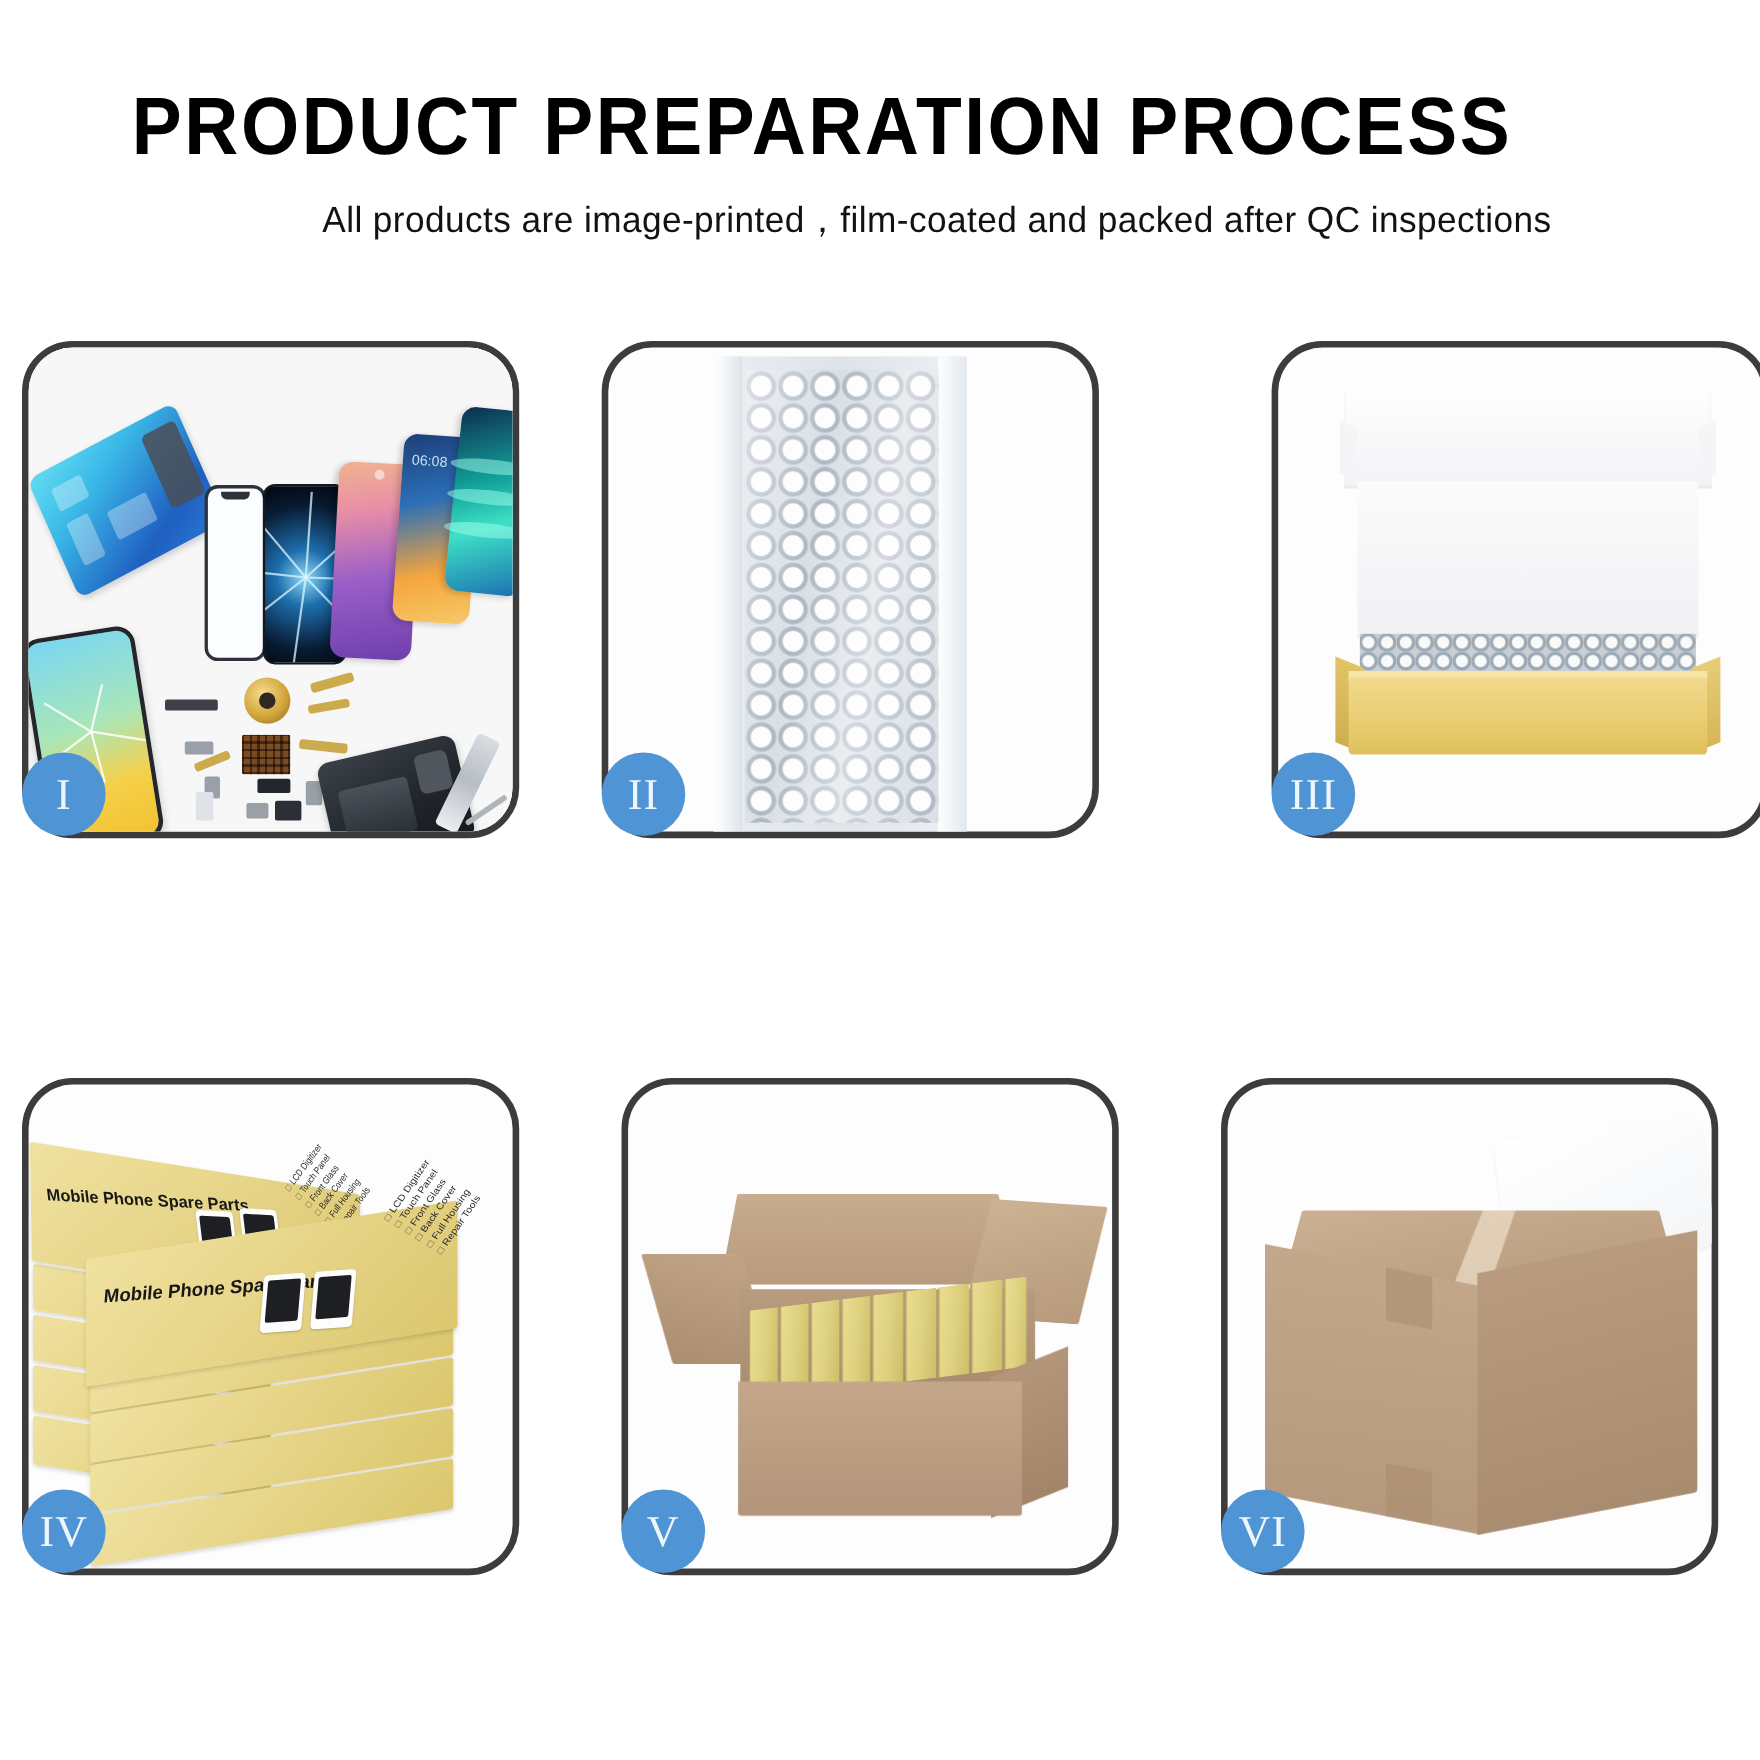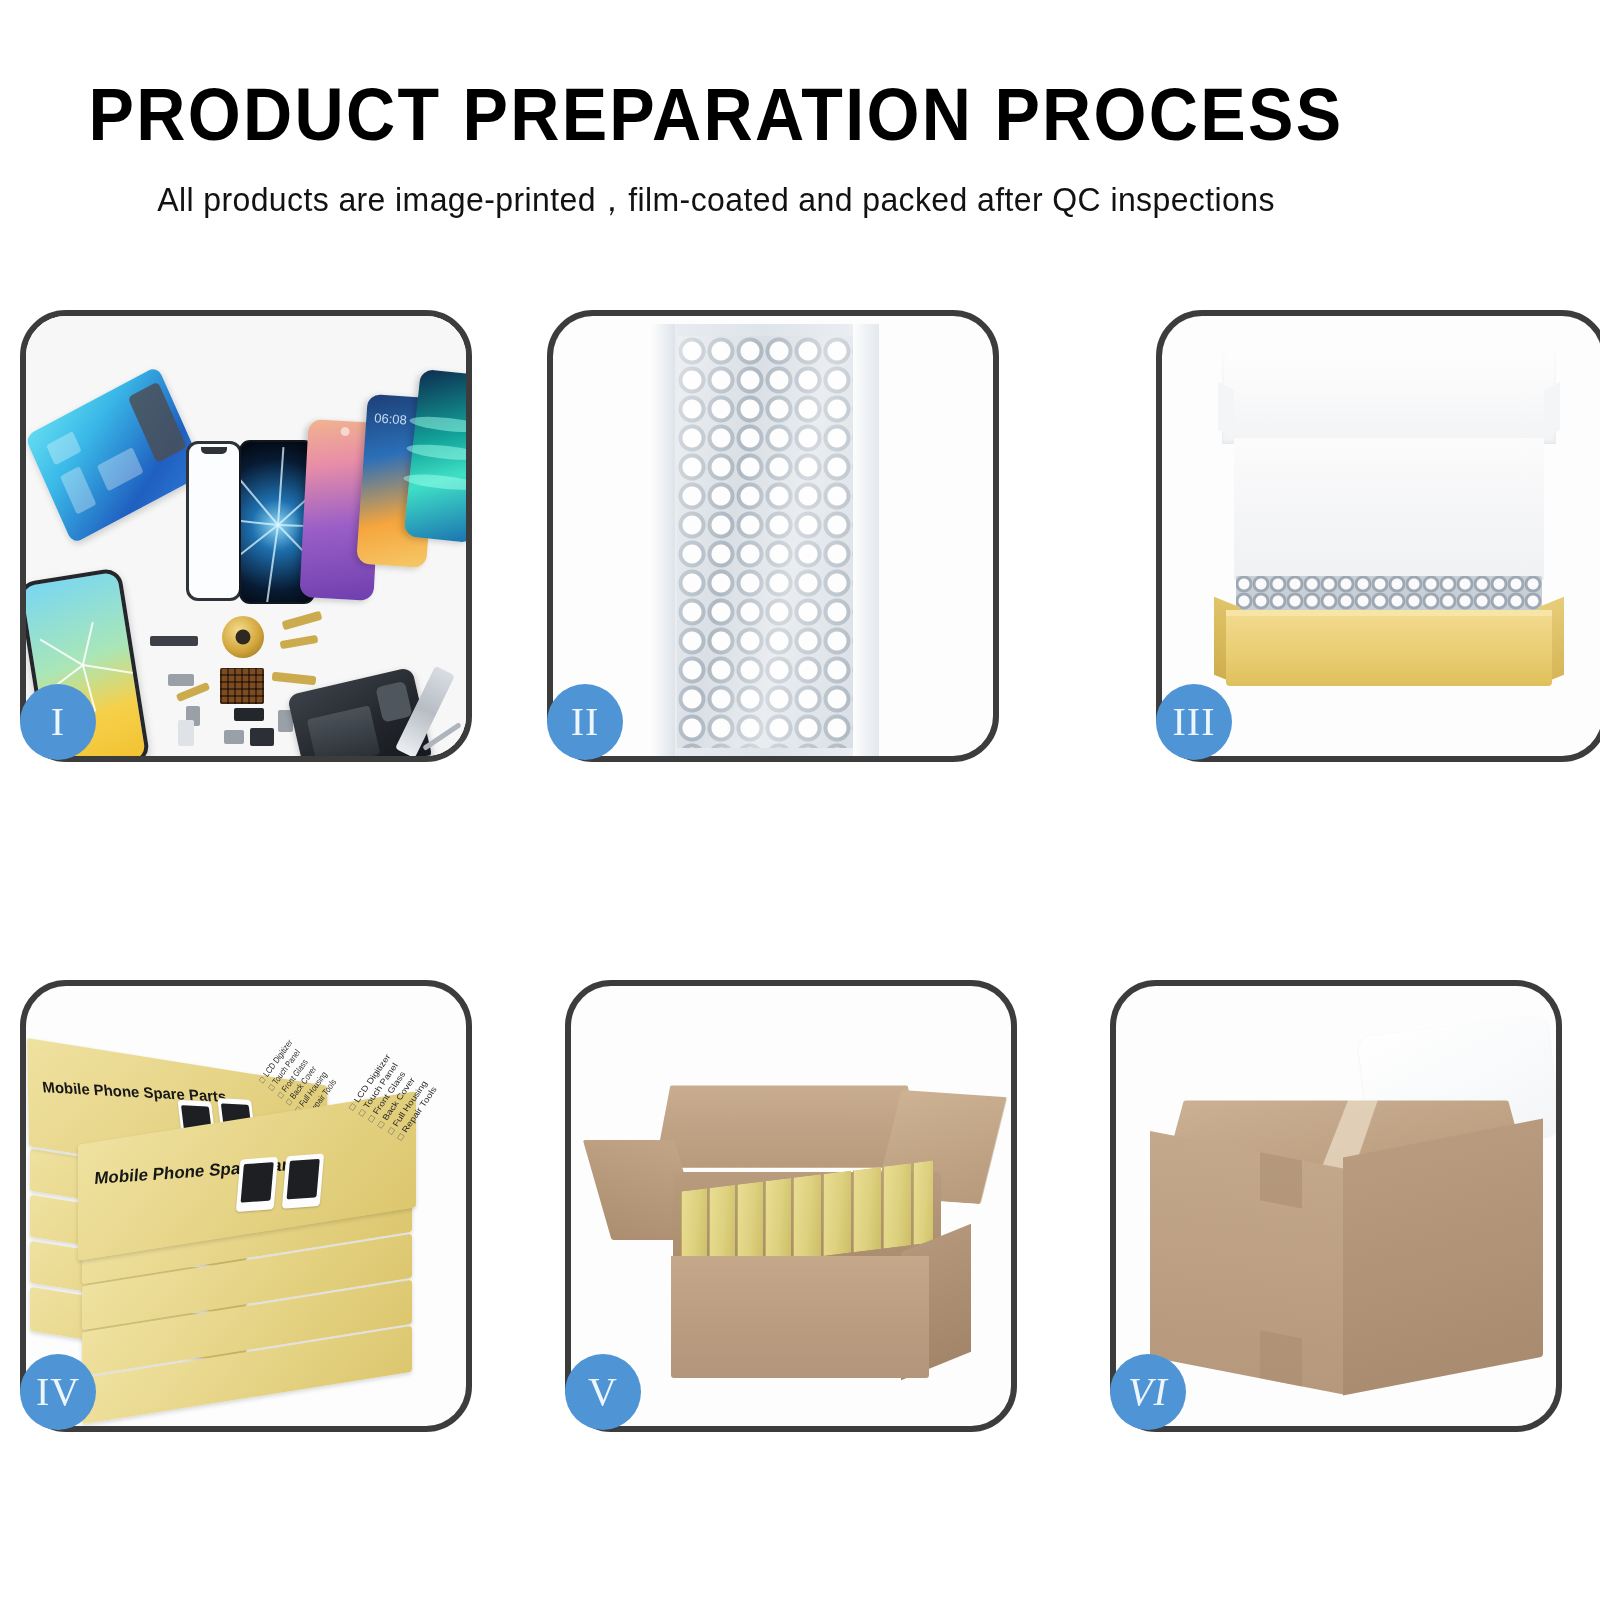--- a/index.html
+++ b/index.html
@@ -5,21 +5,21 @@
   * { box-sizing: border-box; margin: 0; padding: 0; }
   html, body {
     width: 1600px; height: 1600px;
     background: #ffffff;
     font-family: "Liberation Sans", sans-serif;
     overflow: hidden;
   }
   .page { position: relative; width: 1600px; height: 1600px; }
 
   
-  .header { position: absolute; top: 0; left: 0; width: 1432px; text-align: center; }
+  .header { position: absolute; top: 0; left: 0; width: 1432px; text-align: right; }
   .title {
     font-family: "Liberation Sans", sans-serif;
     font-size: 74px; font-weight: 700; letter-spacing: 2.5px;
     color: #000; margin-top: 78px; line-height: 1.0;
     transform: scaleX(0.92); transform-origin: center;
   }
   .subtitle {
     font-family: "Liberation Sans", sans-serif;
     font-size: 33px; font-weight: 400; color: #121212;
     margin-top: 26px; letter-spacing: 0.4px;
@@ -40,21 +40,21 @@
     position: absolute; inset: -1px;
     border-radius: 40px;
     overflow: hidden;
     background: #fdfdfd;
   }
   .p1 { left: 0px;    top: 0px; }
   .p2 { left: 527px;  top: 0px; }
   .p3 { left: 1090px; top: 0px; margin-left: 46px; }
   .p4 { left: 0px;    top: 670px; }
   .p5 { left: 545px;  top: 670px; }
-  .p6 { left: 1090px; top: 670px; font-style: italic; }
+  .p6 { left: 1090px; top: 670px; }
 
   
   .badge {
     position: absolute;
     left: -7px; bottom: -5px;
     width: 76px; height: 76px;
     border-radius: 50%;
     background: #4f95d6;
     color: #eef6fd;
     display: flex; align-items: center; justify-content: center;

